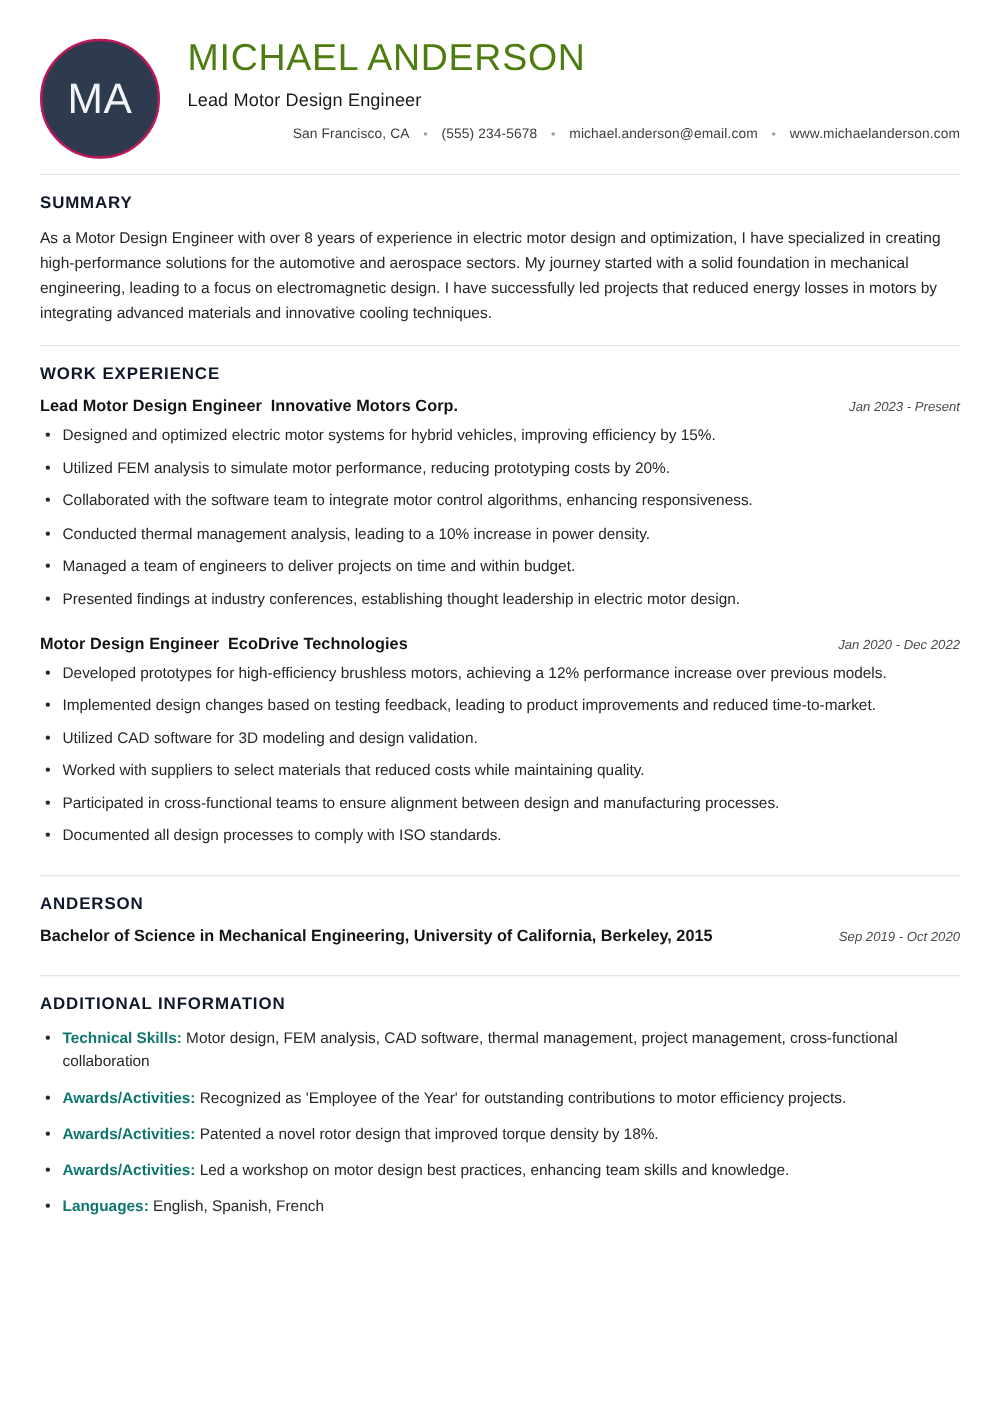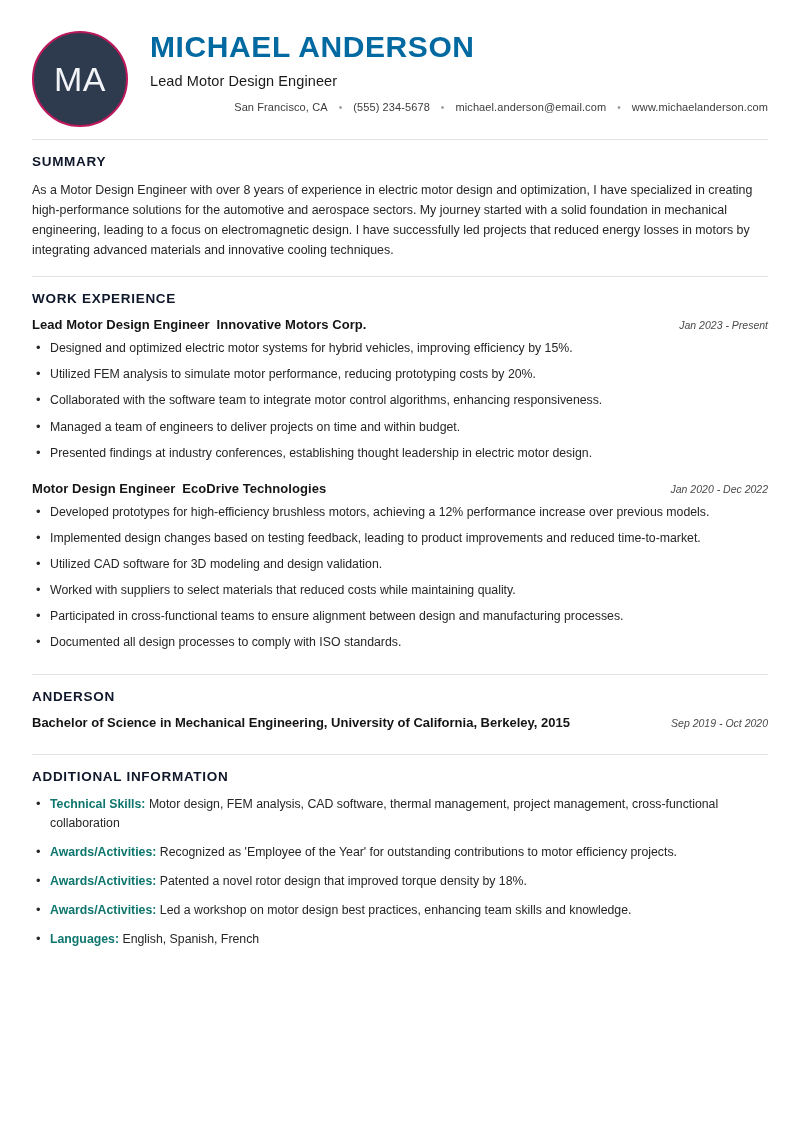--- a/index.html
+++ b/index.html
@@ -49,22 +49,22 @@
     letter-spacing: 0.5px;
     line-height: 1;
   }
   .header-text {
     margin-left: 22px;
     padding-top: 4px;
     flex: 1;
   }
   .full-name {
     font-size: 30px;
-    font-weight: bold;
-    color: #0369a1;
+    font-weight: normal;
+    color: #4d7c0f;
     letter-spacing: 0.6px;
     line-height: 1.15;
     margin: 0 0 8px 0;
   }
   .job-title {
     font-size: 14.5px;
     color: #1a1a1a;
     font-weight: 400;
     margin: 0 0 12px 0;
     letter-spacing: 0.1px;
@@ -212,20 +212,21 @@
       <div class="job-head">
         <div class="job-headline">
           <span>Lead Motor Design Engineer</span><span class="job-company">Innovative Motors Corp.</span>
         </div>
         <div class="job-dates">Jan 2023 - Present</div>
       </div>
       <ul class="bullets">
         <li>Designed and optimized electric motor systems for hybrid vehicles, improving efficiency by 15%.</li>
         <li>Utilized FEM analysis to simulate motor performance, reducing prototyping costs by 20%.</li>
         <li>Collaborated with the software team to integrate motor control algorithms, enhancing responsiveness.</li>
+        <li>Conducted thermal management analysis, leading to a 10% increase in power density.</li>
         <li>Managed a team of engineers to deliver projects on time and within budget.</li>
         <li>Presented findings at industry conferences, establishing thought leadership in electric motor design.</li>
       </ul>
     </div>
 
     <div class="job" style="margin-top:18px;">
       <div class="job-head">
         <div class="job-headline">
           <span>Motor Design Engineer</span><span class="job-company">EcoDrive Technologies</span>
         </div>

